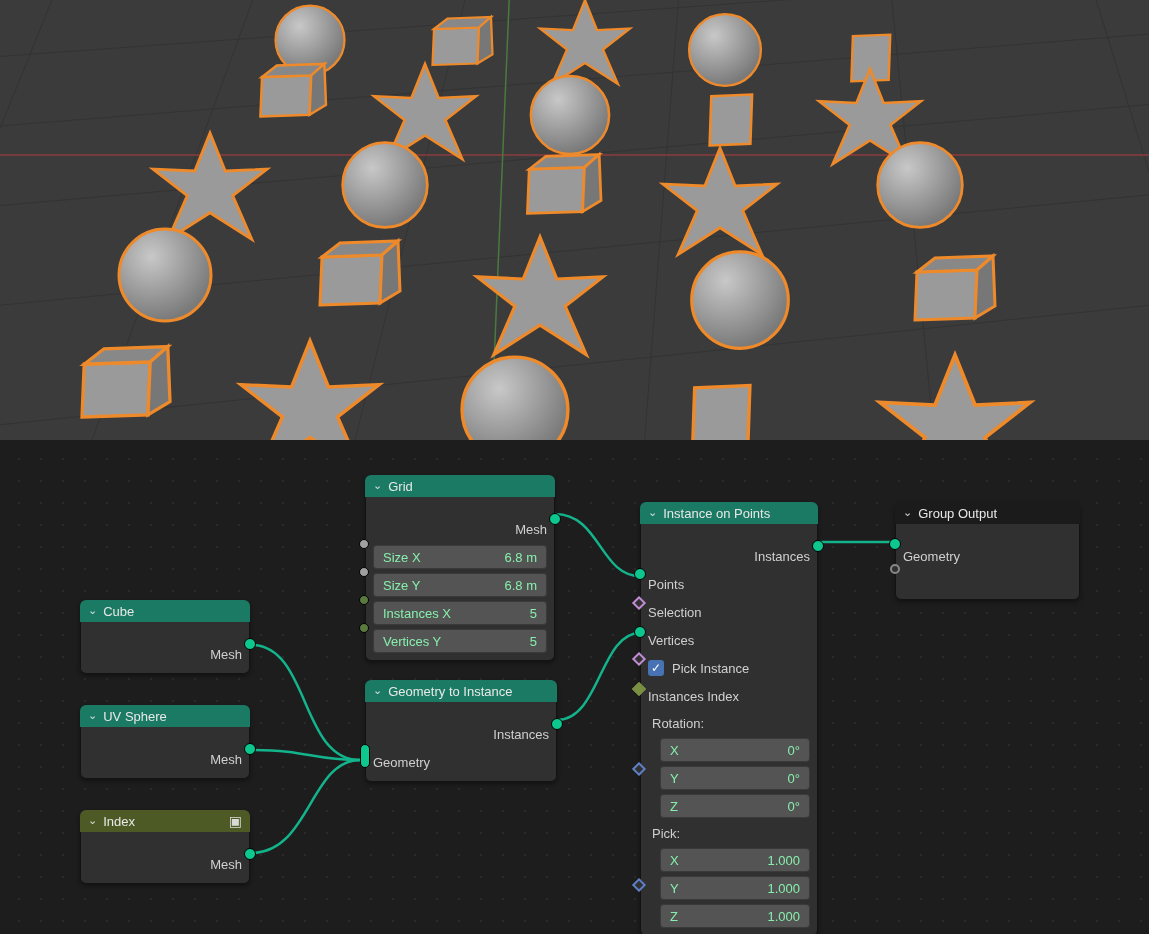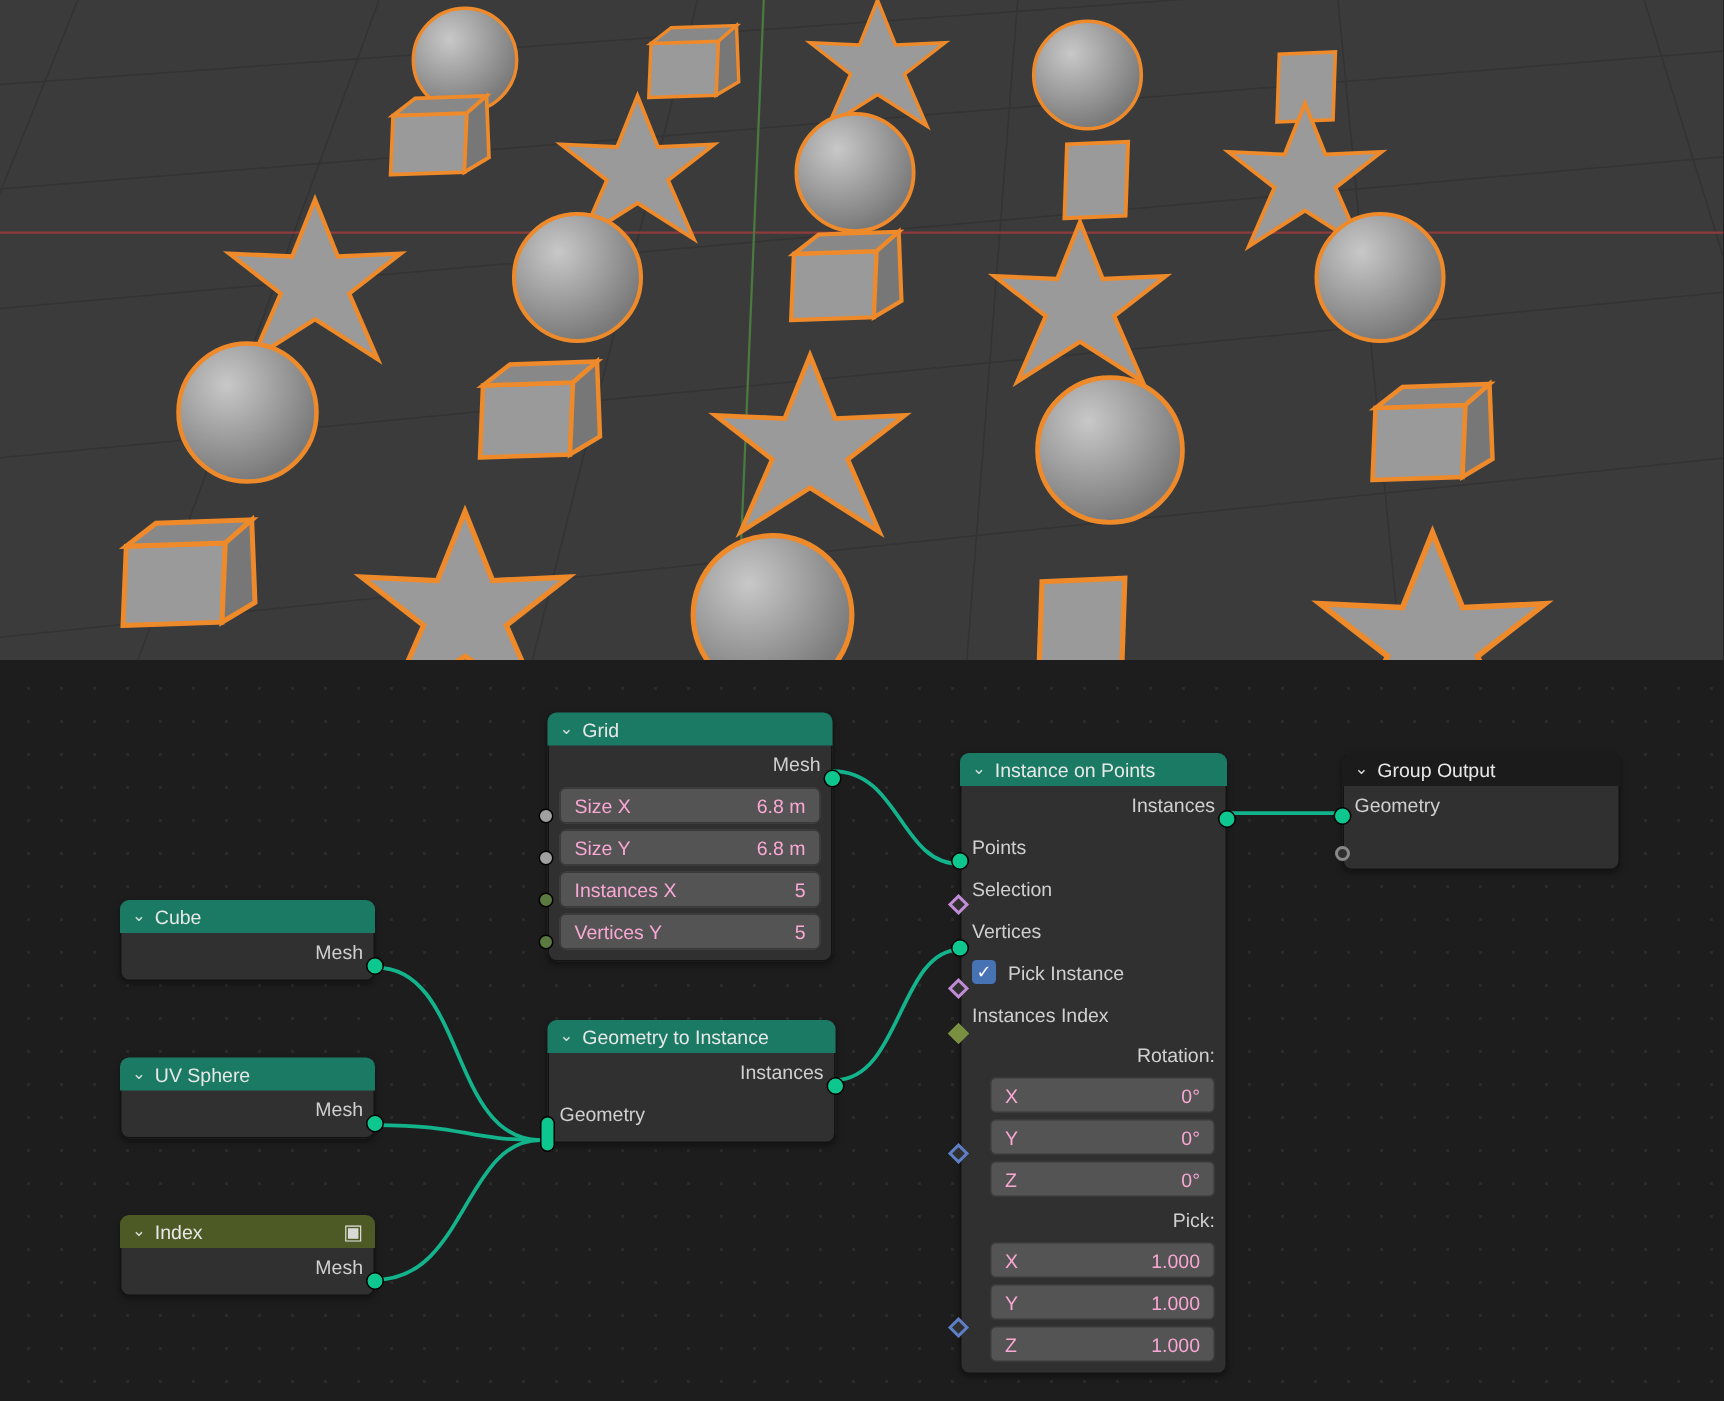--- a/index.html
+++ b/index.html
@@ -49,42 +49,42 @@
     height: 22px;
     padding: 0 8px;
     border-radius: 6px 6px 0 0;
     background: #1a7a64;
     color: #e8e8e8;
     gap: 6px;
   }
   .node-header.olive { background: #4e5a26; }
   .node-header .chev { font-size: 11px; opacity:.9; transform:translateY(-1px);}
   .node-header .nodegroup-icon { margin-left:auto; font-size:14px; opacity:.9;}
-  .node-body { padding: 0 8px 8px 8px; display:flex; flex-direction:column; gap:4px; }
+  .node-body { padding: 20px 8px 8px 8px; display:flex; flex-direction:column; gap:4px; }
   .out-row, .in-row {
     display:flex; align-items:center; height:24px; gap:6px;
   }
   .out-row { justify-content:flex-end; text-align:right; }
   .field {
     display:flex; align-items:center; justify-content:space-between;
     height:24px; padding:0 10px;
     background:#545454; border-radius:4px;
-    color:#f9a8d4;
+    color:#86efac;
     box-shadow: inset 0 0 0 1px rgba(0,0,0,.3);
   }
   .field.sub { margin-left:12px; }
   .checkbox {
     display:flex; align-items:center; gap:8px; height:24px;
   }
   .checkbox .box {
     width:16px; height:16px; border-radius:3px;
     background:#4772b3; color:#fff; font-size:12px;
     display:flex; align-items:center; justify-content:center;
   }
-  .label-row { height:22px; display:flex; align-items:center; padding-left:4px;justify-content:flex-end;}
+  .label-row { height:22px; display:flex; align-items:center; padding-left:4px;}
 
   
   .socket {
     position:absolute; width:12px; height:12px; border-radius:50%;
     background:#0ec78f; border:1px solid #000;
   }
   .socket.small { width:10px; height:10px; }
   .socket.gray   { background:#a0a0a0; }
   .socket.dkgreen{ background:#5a7a3f; }
   .socket.diamond{

